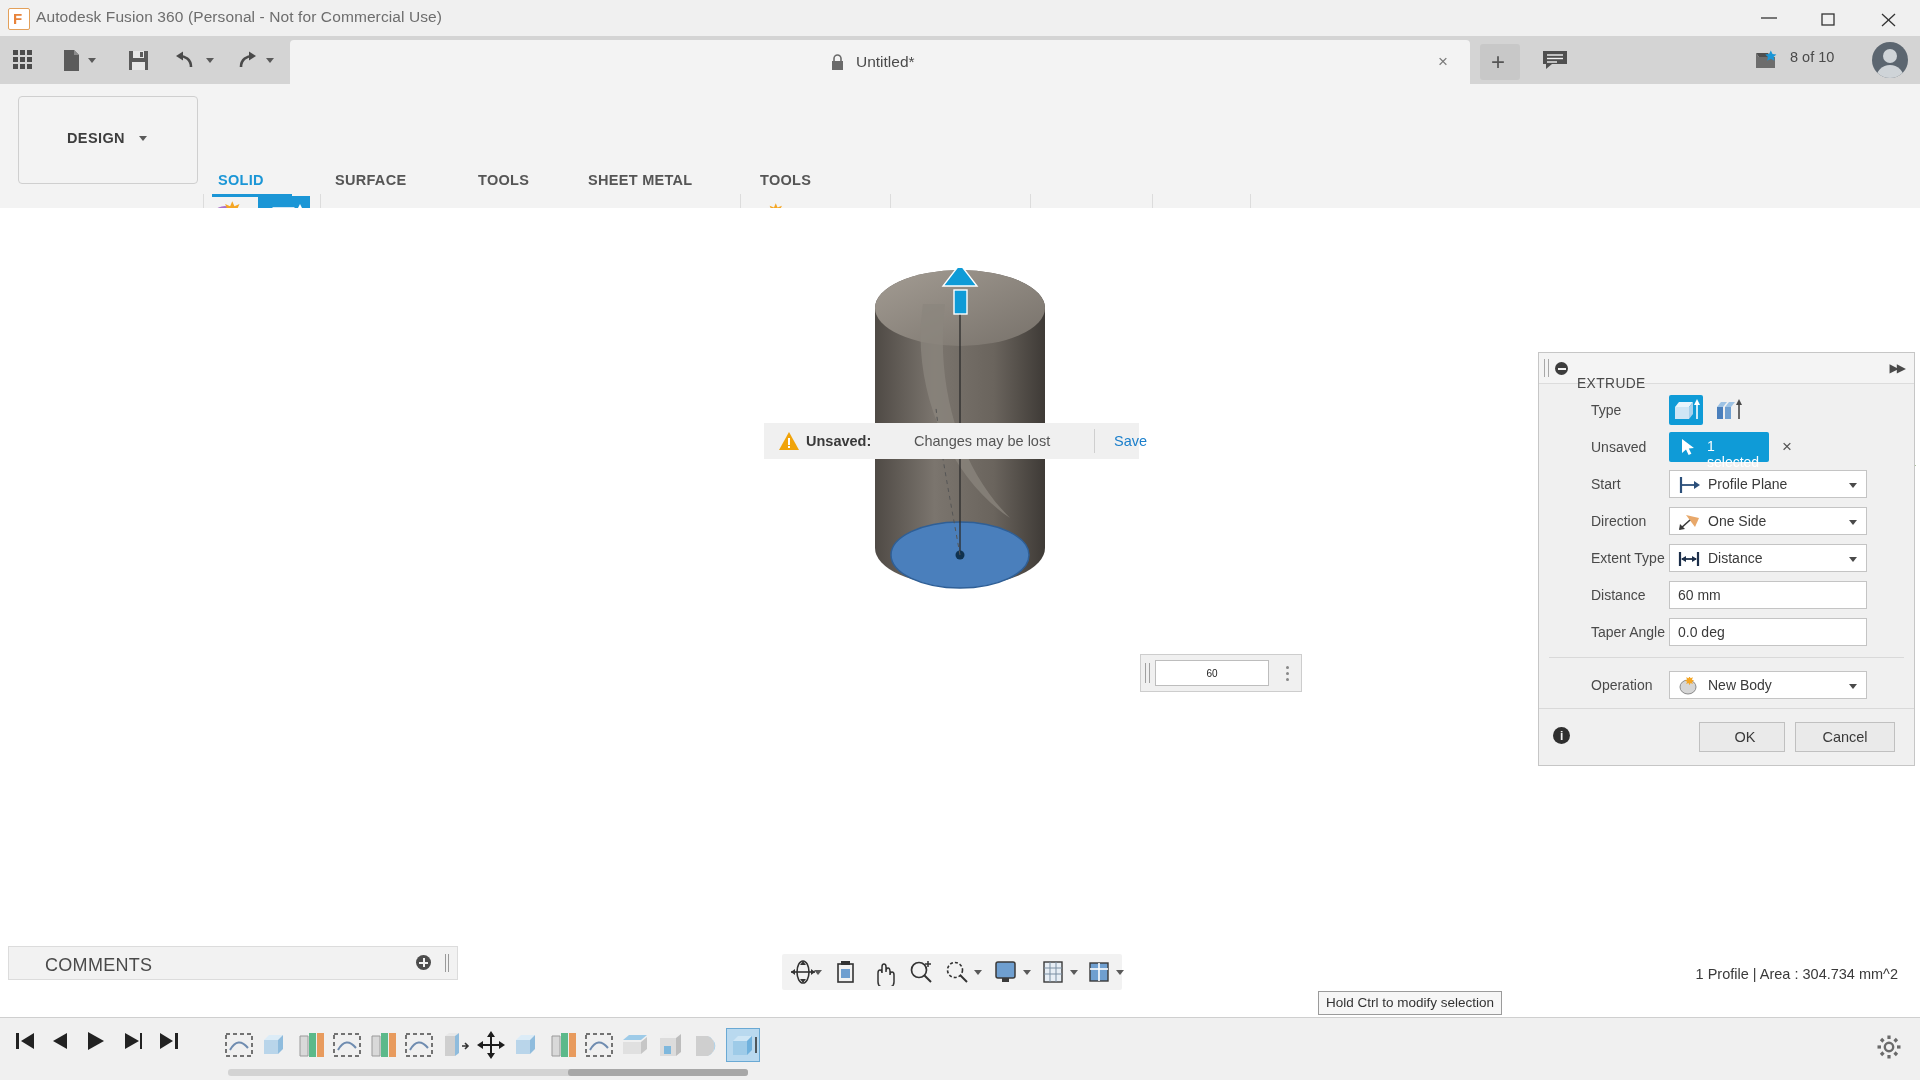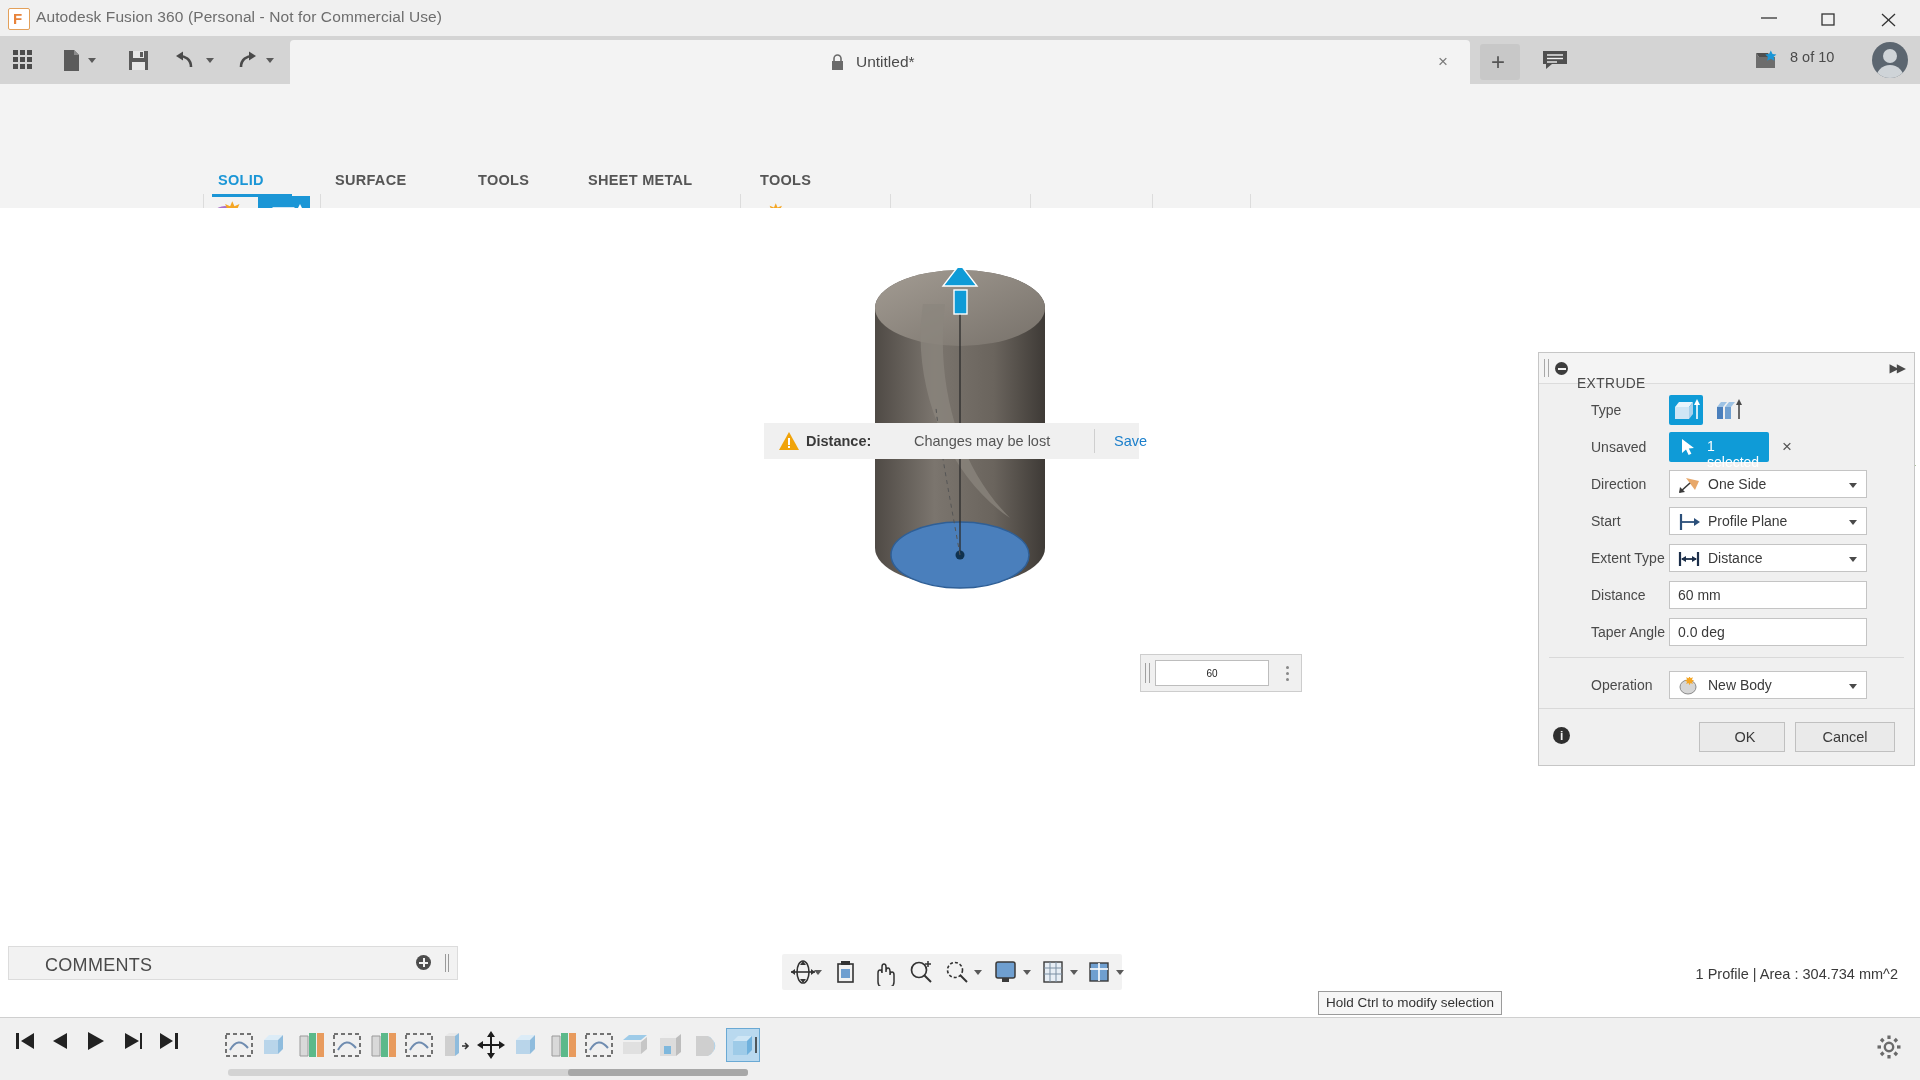--- a/index.html
+++ b/index.html
@@ -255,20 +255,24 @@
     <div class="jobcount" style="left:1500px;">8 of 10</div>
 
     <div class="avatar">
       <div class="head"></div>
       <div class="body"></div>
     </div>
   </div>
 
   <div class="ribbon">
 
+    <div class="designbox">
+      <span>DESIGN</span>
+      <span class="caret"></span>
+    </div>
 
     <div class="rtab active" style="left:218px;">SOLID</div>
     <div class="rtab-underline" style="left:212px;top:110px;width:80px;"></div>
     <div class="rtab" style="left:335px;">SURFACE</div>
     <div class="rtab" style="left:478px;">TOOLS</div>
     <div class="rtab" style="left:588px;">SHEET METAL</div>
     <div class="rtab" style="left:760px;">TOOLS</div>
 
     <div class="rbtn" style="left:203px;top:116px;width:48px;height:56px;">
       <svg width="46" height="50">
@@ -666,21 +670,21 @@
     </div>
 
     <div class="unsaved">
       <span class="warn">
         <svg width="22" height="20">
             <path d="M11 1 L21 19 H1 z" fill="#f0a30a"></path>
             <rect x="10" y="7" width="2" height="7" fill="#fff"></rect>
             <rect x="10" y="15" width="2" height="2" fill="#fff"></rect>
           </svg>
       </span>
-      <span class="l1">Distance:</span>
+      <span class="l1">Unsaved:</span>
       <span class="l2">Changes may be lost</span>
       <span class="vline"></span>
       <span class="sv">Save</span>
     </div>
 
     <div class="diminput">
       <span class="grip"></span>
       <input type="text" value="60" style="">
       <span class="dots">
           <i></i>
@@ -731,48 +735,48 @@
         <span class="flbl">Unsaved</span>
         <span class="selbtn" style="width:100px;">
           <span style="position:absolute;left:12px;top:6px;">
             <svg width="16" height="19">
                 <path d="M1 1 L1 15 L5 11.5 L7.6 17 L10.4 15.7 L7.8 10.4 L13 10.1 z" fill="#ffffff"></path>
               </svg>
           </span>
           <span class="st">1 selected</span>
         </span>
         <span class="clrx">×</span>
+      </div>
+
+      <div class="frow">
+        <span class="flbl">Start</span>
+        <span class="field">
+          <span class="ficon">
+            <svg width="24" height="18">
+                <line x1="3" y1="1" x2="3" y2="17" stroke="#2b4f7a" stroke-width="2.2"></line>
+                <line x1="3" y1="9" x2="16" y2="9" stroke="#2b4f7a" stroke-width="1.8"></line>
+                <path d="M16 5 l6 4 -6 4 z" fill="#2b4f7a"></path>
+              </svg>
+          </span>
+          <span class="fval">Profile Plane</span>
+          <span class="dcaret"></span>
+        </span>
       </div>
 
       <div class="frow">
         <span class="flbl">Direction</span>
         <span class="field">
           <span class="ficon">
             <svg width="24" height="18">
                 <path d="M8 2 l13 3 -4 9 z" fill="#e8a86a"></path>
                 <line x1="2" y1="16" x2="12" y2="7" stroke="#3a3a3a" stroke-width="1.6"></line>
                 <path d="M1 17 l1 -6 5 5 z" fill="#3a3a3a"></path>
               </svg>
           </span>
           <span class="fval">One Side</span>
-          <span class="dcaret"></span>
-        </span>
-      </div>
-
-      <div class="frow">
-        <span class="flbl">Start</span>
-        <span class="field">
-          <span class="ficon">
-            <svg width="24" height="18">
-                <line x1="3" y1="1" x2="3" y2="17" stroke="#2b4f7a" stroke-width="2.2"></line>
-                <line x1="3" y1="9" x2="16" y2="9" stroke="#2b4f7a" stroke-width="1.8"></line>
-                <path d="M16 5 l6 4 -6 4 z" fill="#2b4f7a"></path>
-              </svg>
-          </span>
-          <span class="fval">Profile Plane</span>
           <span class="dcaret"></span>
         </span>
       </div>
 
       <div class="frow">
         <span class="flbl">Extent Type</span>
         <span class="field">
           <span class="ficon">
             <svg width="24" height="18">
                 <line x1="2" y1="2" x2="2" y2="16" stroke="#1c2f4a" stroke-width="2.2"></line>

